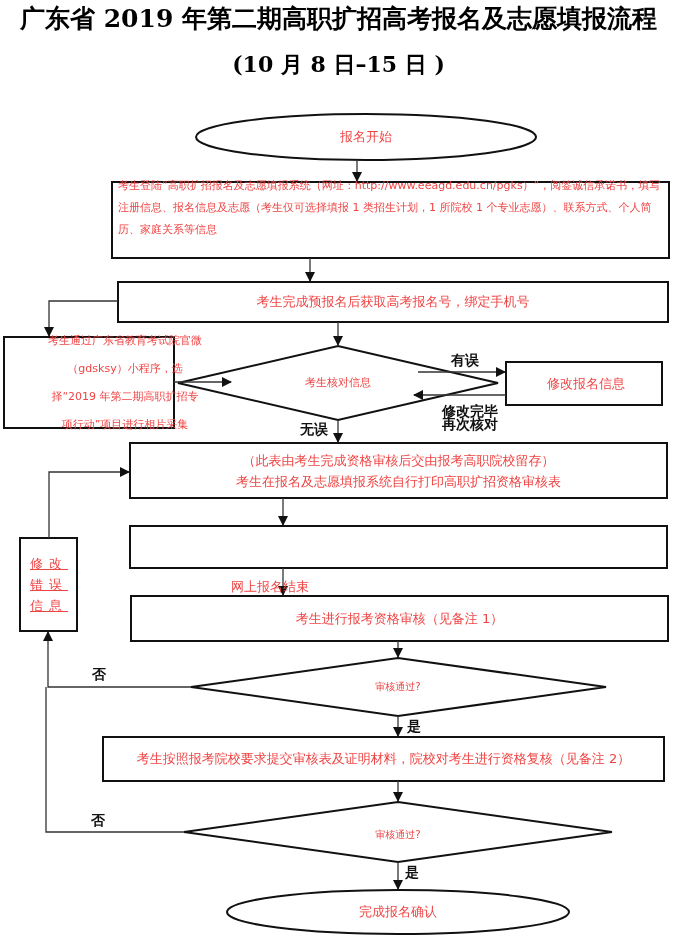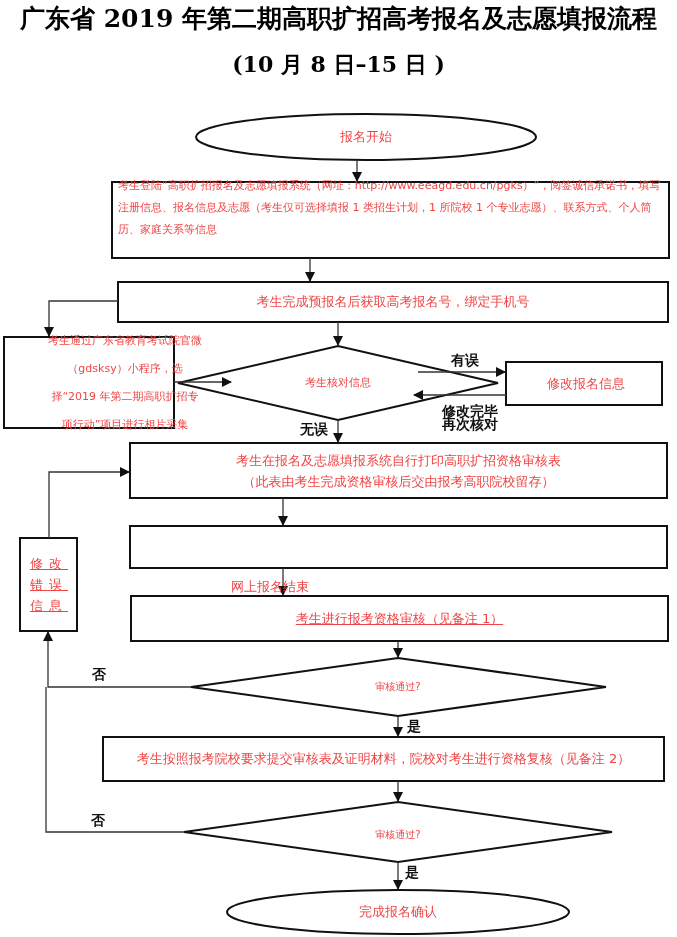--- a/index.html
+++ b/index.html
@@ -88,27 +88,27 @@
 
 <div class="node-text t13" style="left:118px;top:282px;width:550px;height:40px;">考生完成预报名后获取高考报名号，绑定手机号</div>
 
 <div class="node-text box-left-text" style="left:12px;top:340px;width:154px;height:86px;">考生通过广东省教育考试院官微（gdsksy）小程序，选择“2019 年第二期高职扩招专项行动”项目进行相片采集</div>
 
 <div class="node-text t11" style="left:278px;top:370px;width:120px;height:24px;">考生核对信息</div>
 
 <div class="node-text t13" style="left:506px;top:362px;width:160px;height:43px;">修改报名信息</div>
 
 <div class="node-text t13" style="left:130px;top:446px;width:537px;height:50px;flex-direction:column;line-height:21px;">
+  <span>（此表由考生完成资格审核后交由报考高职院校留存）</span>
   <span>考生在报名及志愿填报系统自行打印高职扩招资格审核表</span>
-  <span>（此表由考生完成资格审核后交由报考高职院校留存）</span>
 </div>
 
 <div class="node-text t13" style="left:210px;top:526px;width:120px;height:42px;margin-top:40px;">网上报名结束</div>
 
-<div class="node-text t13" style="left:131px;top:596px;width:537px;height:45px;text-decoration:underline;">考生进行报考资格审核（见备注 1）</div>
+<div class="node-text t13" style="left:131px;top:596px;width:537px;height:45px;">考生进行报考资格审核（见备注 1）</div>
 
 <div class="node-text vert-text" style="left:26px;top:548px;width:46px;height:72px;word-break:break-all;">修改错误信息</div>
 
 <div class="node-text t10" style="left:338px;top:678px;width:120px;height:18px;">审核通过?</div>
 
 <div class="node-text t13" style="left:103px;top:737px;width:561px;height:44px;border-radius:16px;">考生按照报考院校要求提交审核表及证明材料，院校对考生进行资格复核（见备注 2）</div>
 
 <div class="node-text t10" style="left:338px;top:826px;width:120px;height:18px;">审核通过?</div>
 
 <div class="node-text t13" style="left:228px;top:900px;width:340px;height:24px;">完成报名确认</div>

